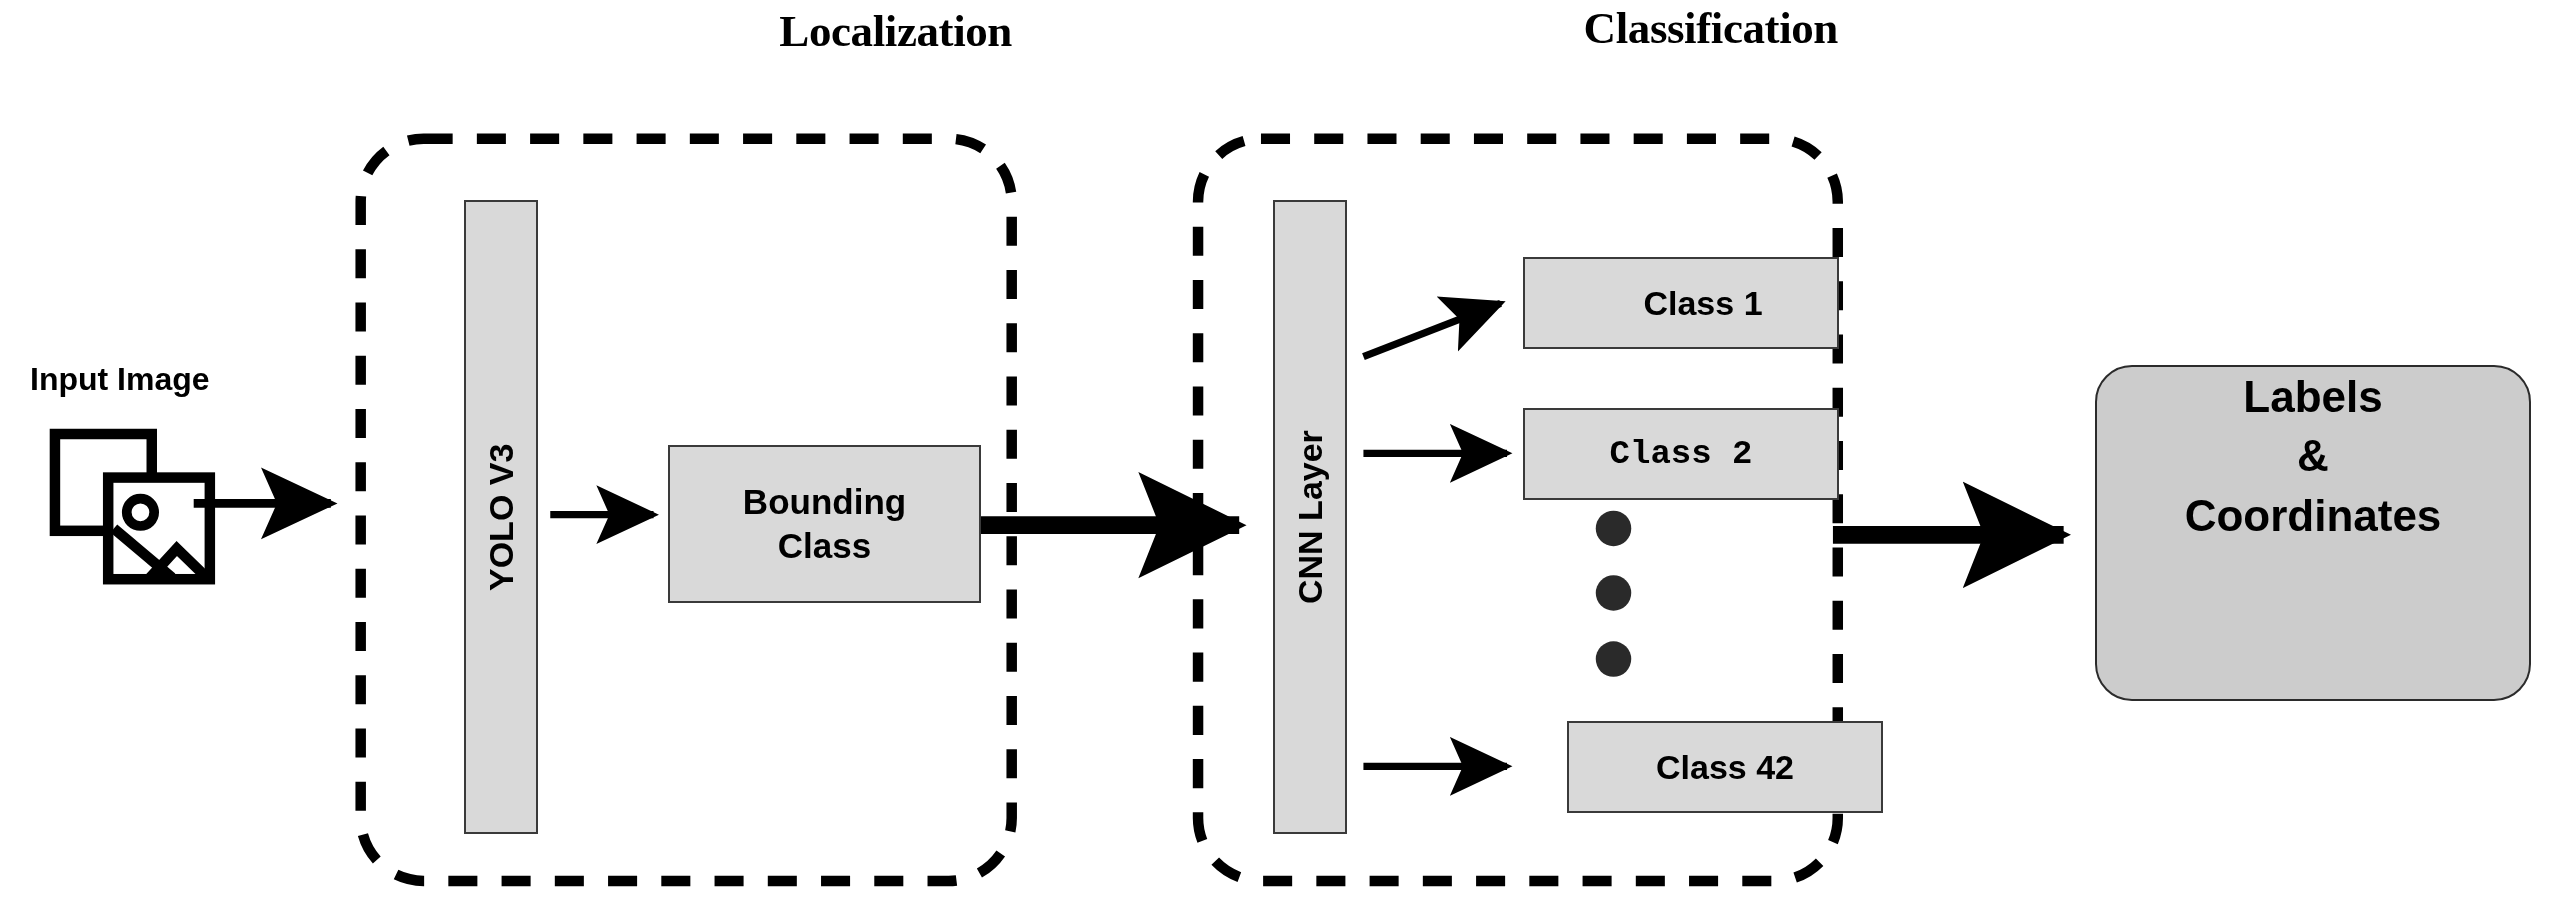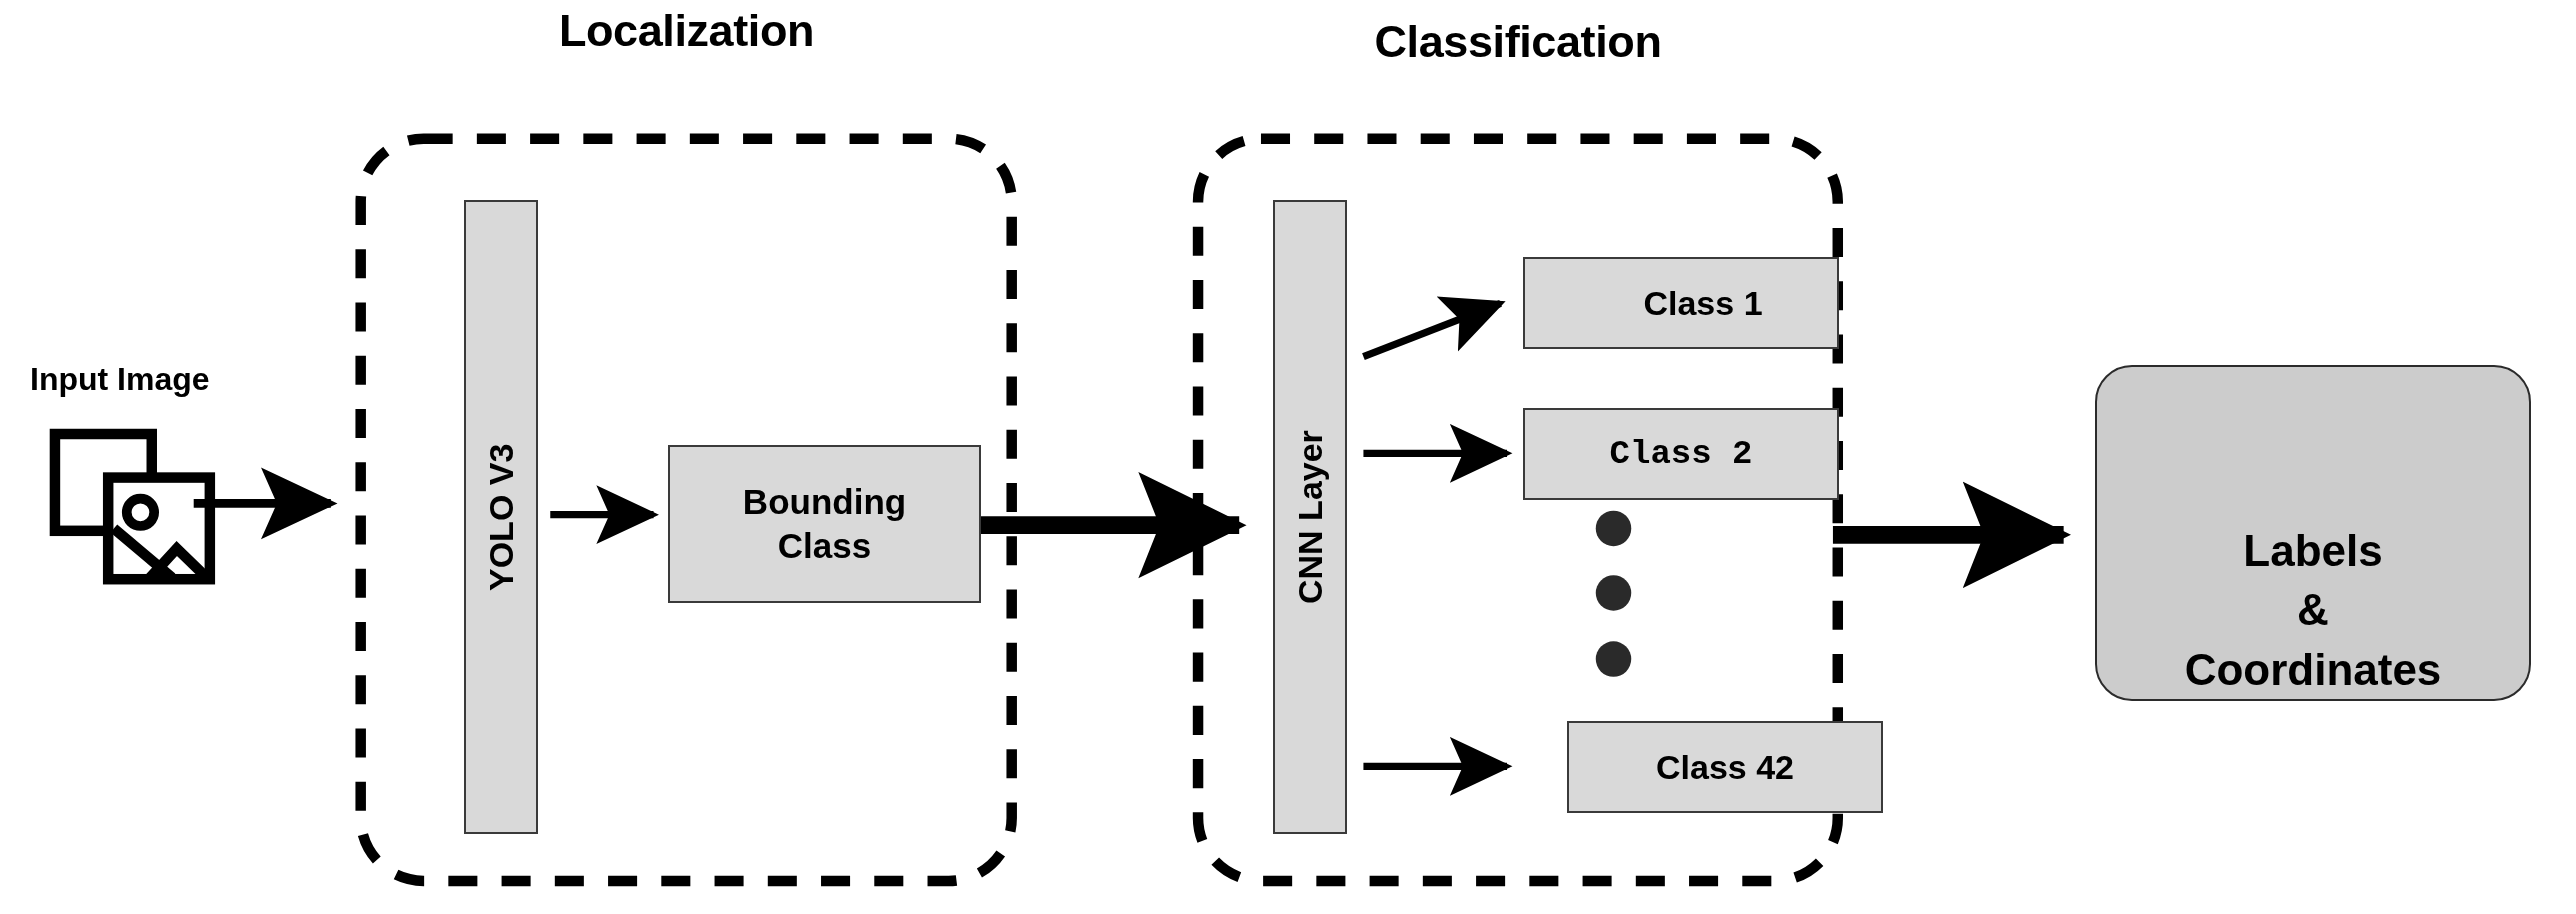--- a/index.html
+++ b/index.html
@@ -27,21 +27,22 @@
 
   
   .abs { position: absolute; }
 
   .section-title {
     font-size: 45px;
     font-weight: bold;
     color: #000000;
     letter-spacing: -0.4px;
     white-space: nowrap;
-    text-align: center;
+    text-align: right;
+    font-family: Liberation Serif, serif;
   }
 
   .input-label {
     font-size: 32px;
     font-weight: bold;
     color: #000000;
     white-space: nowrap;
   }
 
   
@@ -66,21 +67,21 @@
     display: block;
   }
 
   .rounded-block {
     position: absolute;
     background: #cccccc;
     border: 2.4px solid #2b2b2b;
     border-radius: 37px;
     box-sizing: border-box;
     display: flex;
-    align-items: flex-end;
+    align-items: flex-start;
     justify-content: center;
     color: #000000;
     font-weight: bold;
     font-size: 44px;
     line-height: 1.35;
     text-align: center;
     white-space: pre-line;
   }
 
   .yolo-text  { font-size: 34px; }
@@ -129,21 +130,21 @@
       <circle cx="2000" cy="655" r="22"></circle>
       <circle cx="2000" cy="735" r="22"></circle>
       <circle cx="2000" cy="817" r="22"></circle>
     </g>
 
     <line x1="2272" y1="663" x2="2558" y2="663" stroke="#000000" stroke-width="22" marker-end="url(#arrowThick)"></line>
   </svg>
 
   <div class="abs section-title" style="left:361px; top:4.8px; width:651px;">Localization</div>
 
-  <div class="abs section-title" style="left:1198px; top:16px; width:640px;">Classification</div>
+  <div class="abs section-title" style="left:1198px; top:2px; width:640px;">Classification</div>
 
   <div class="abs input-label" style="left:30px; top:361px;">Input Image</div>
 
   <div class="block vertical-label yolo-text" style="left:464px; top:200px; width:74px; height:634px;">
     <span class="block-text">YOLO V3</span>
   </div>
 
   <div class="block bbox-text" style="left:668px; top:445px; width:313px; height:158px;">
     <span class="block-text">Bounding
 Class</span>

